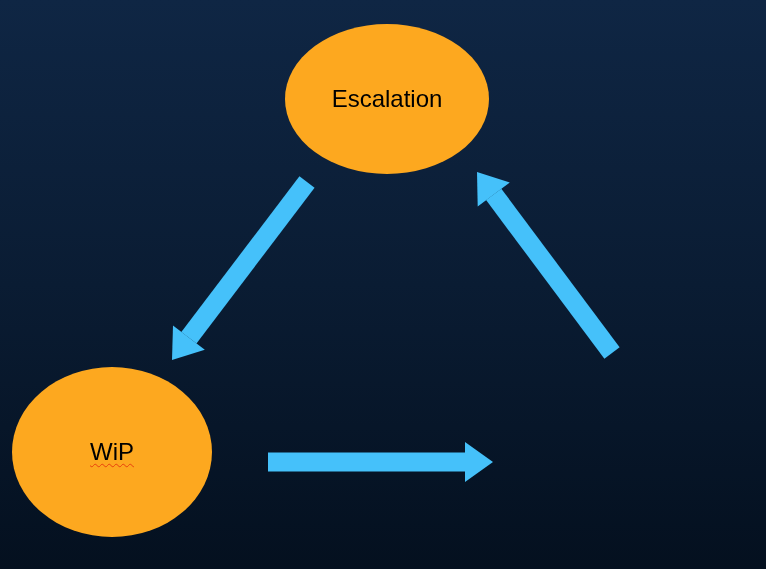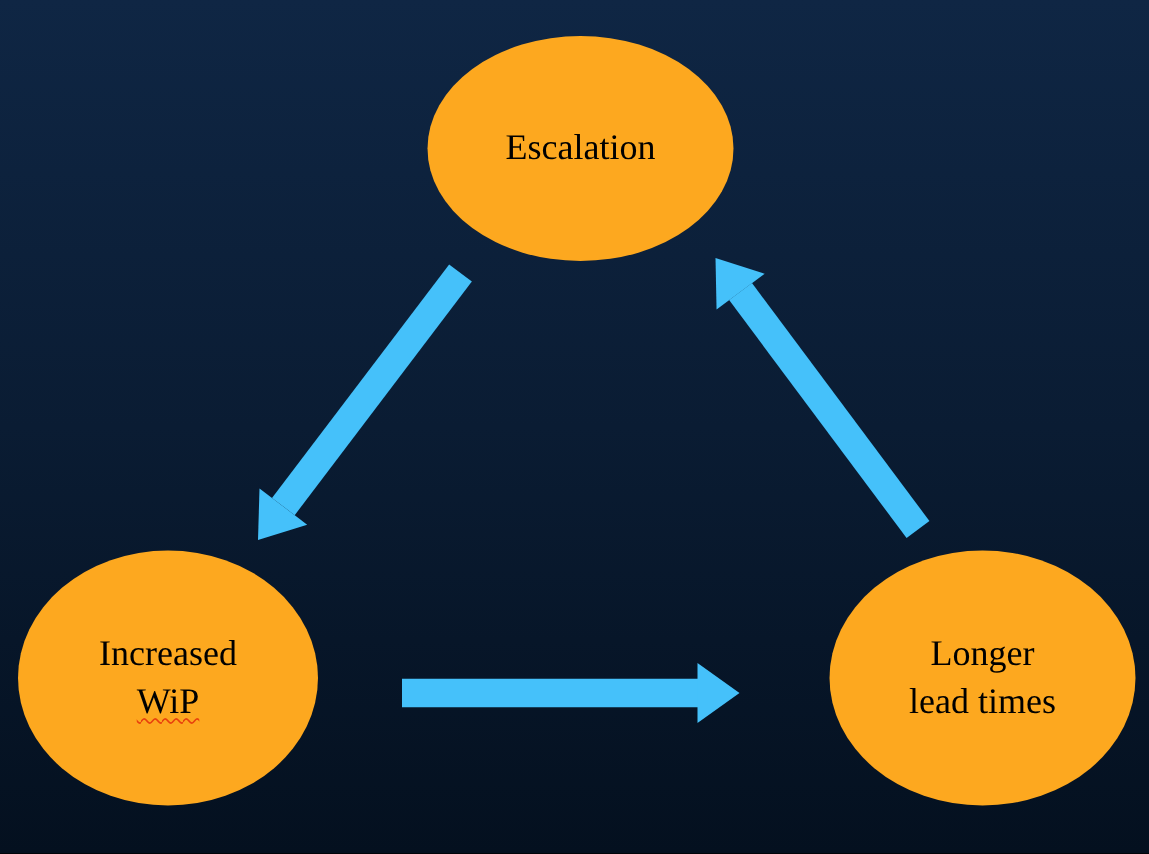--- a/index.html
+++ b/index.html
@@ -11,21 +11,21 @@
     --arrow: #45c1fa;
     --spell: #e8400c;
   }
   html, body { margin: 0; padding: 0; background: #000; }
   .slide {
     position: relative;
     width: 766px;
     height: 569px;
     overflow: hidden;
     background: linear-gradient(180deg, var(--bg-top) 0%, var(--bg-mid) 50%, var(--bg-bottom) 100%);
-    font-family: Liberation Serif, serif;
+    font-family: Liberation Sans, sans-serif;
   }
   .arrow-layer {
     position: absolute;
     left: 0; top: 0;
     width: 766px; height: 569px;
   }
   .arrow-shaft { stroke: var(--arrow); stroke-width: 19; stroke-linecap: butt; }
   .arrow-head  { fill: var(--arrow); }
   .node {
     position: absolute;
@@ -73,22 +73,17 @@
       <line class="arrow-shaft" x1="612" y1="353" x2="493.7" y2="194.4"></line>
       <polygon class="arrow-head" points="477,172 509.8,182.5 477.7,206.4"></polygon>
     </g>
   </svg>
 
   <div class="node node-escalation">
     <span>Escalation</span>
   </div>
 
   <div class="node node-increased-wip">
-    <span>Increased</span>
     <span class="misspelled">WiP</span>
   </div>
 
-  <div class="node node-longer-lead-times">
-    <span>Longer</span>
-    <span>lead times</span>
-  </div>
 
 </div>
 
 </body></html>

